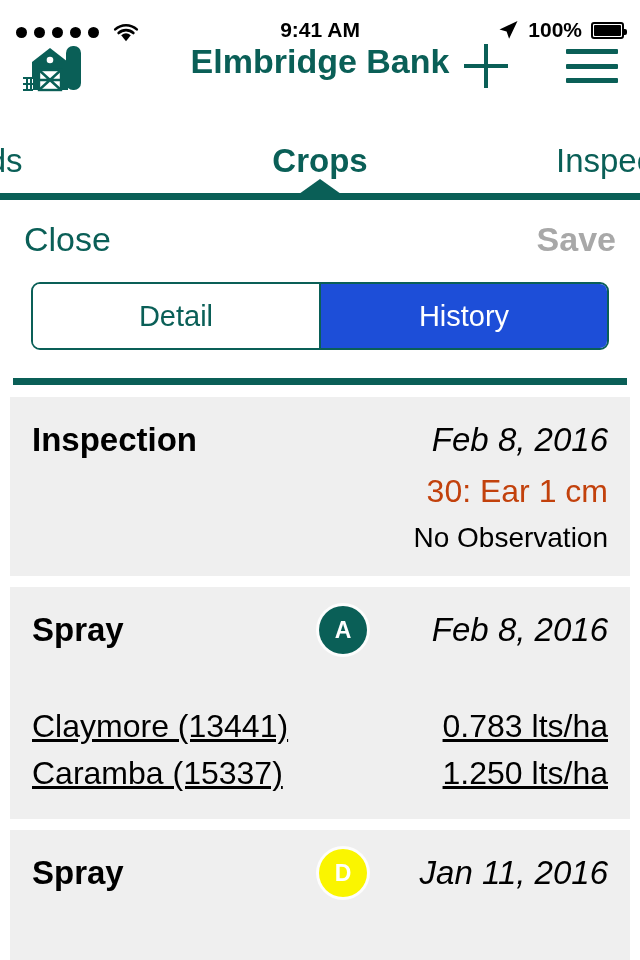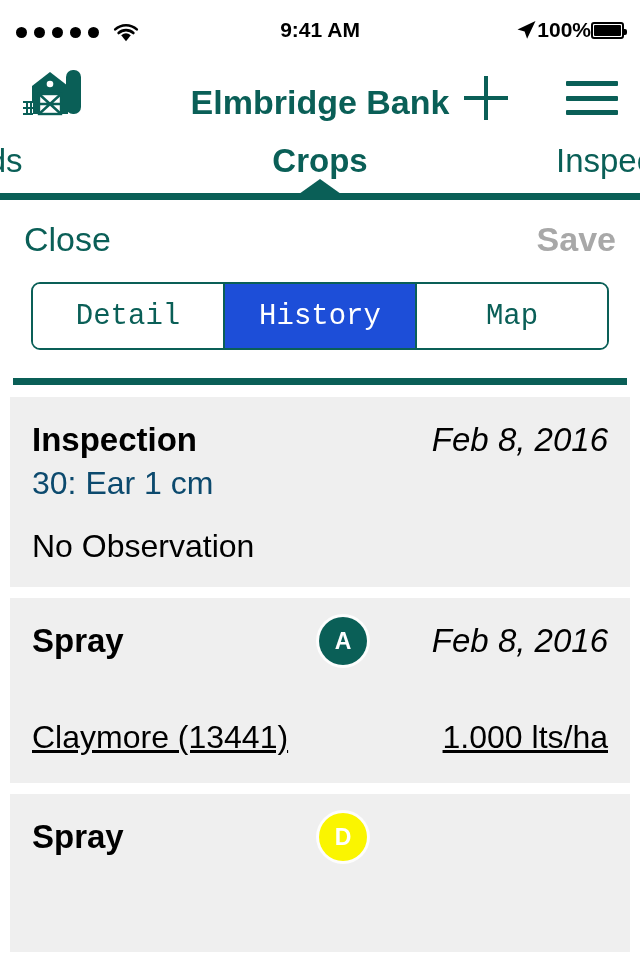--- a/index.html
+++ b/index.html
@@ -49,20 +49,21 @@
     text-align: center;
     font-size: 21px;
     font-weight: bold;
     letter-spacing: 0px;
     pointer-events: none;
   }
   .sb-right {
     margin-left: auto;
     display: flex;
     align-items: center;
+    gap: 9px;
     font-size: 21px;
     font-weight: bold;
     z-index: 2;
   }
   .battery {
     width: 33px;
     height: 17px;
     border: 2px solid #000;
     border-radius: 3px;
     position: relative;
@@ -83,21 +84,21 @@
     display: block;
     height: 100%;
     background: #000;
     border-radius: 1px;
   }
 
   
   .appbar {
     height: 80px;
     display: flex;
-    align-items: flex-end;
+    align-items: flex-start;
     padding: 0 22px;
     box-sizing: border-box;
     position: relative;
     gap: 16px;
   }
   .brand-icon { flex: 0 0 auto; }
   .app-title {
     position: absolute;
     left: 0; right: 0;
     text-align: center;
@@ -195,21 +196,20 @@
     background: none;
     border: none;
     padding: 0;
     font-family: inherit;
     font-weight: bold;
   }
 
   
   .segwrap {
     padding: 4px 31px 6px 31px;
-    font-family: Liberation Mono, monospace;
   }
   .segmented {
     display: flex;
     border: 2px solid #0a5f57;
     border-radius: 9px;
     overflow: hidden;
     height: 64px;
   }
   .seg {
     flex: 1;
@@ -238,20 +238,21 @@
 
   
   .cards {
     padding: 12px 10px 0 10px;
   }
   .card {
     background: #efefef;
     padding: 18px 22px 22px 22px;
     margin-bottom: 11px;
     box-sizing: border-box;
+    text-align: right;
   }
   .card-head {
     display: flex;
     align-items: center;
     position: relative;
     height: 50px;
   }
   .card-title {
     font-size: 33px;
     font-weight: bold;
@@ -274,27 +275,27 @@
     display: flex;
     align-items: center;
     justify-content: center;
     font-size: 23px;
     font-weight: bold;
     color: #ffffff;
     box-shadow: 0 0 0 3px rgba(255,255,255,0.85);
   }
   .card-sub {
     font-size: 32px;
-    color: #0c4a6e;
-    margin-top: 0;
+    color: #c2410c;
+    margin-top: 8px;
   }
   .card-note {
-    font-size: 32px;
+    font-size: 28px;
     color: #000;
-    margin-top: 26px;
+    margin-top: 12px;
   }
   .prod-list { margin-top: 48px; text-decoration: underline; }
   .prod-row {
     display: flex;
     justify-content: space-between;
     font-size: 32px;
     color: #000;
     padding: 5px 0;
   }
   .card-last { padding-bottom: 90px; margin-bottom: 0; }
@@ -363,21 +364,20 @@
 
 <div class="modalbar">
   <button class="btn-close">Close</button>
   <button class="btn-save">Save</button>
 </div>
 
 <div class="segwrap">
   <div class="segmented">
     <button class="seg">Detail</button>
     <button class="seg active">History</button>
-    <button class="seg">Map</button>
   </div>
 </div>
 
 <div class="divider"></div>
 
 <div class="cards">
 
   <div class="card">
     <div class="card-head">
       <span class="card-title">Inspection</span>
@@ -389,25 +389,30 @@
 
   <div class="card">
     <div class="card-head">
       <span class="card-title">Spray</span>
       <span class="badge" id="badge-a" style="background: rgb(10, 95, 87);">A</span>
       <span class="card-date">Feb 8, 2016</span>
     </div>
     <div class="prod-list">
       <div class="prod-row">
         <span>Claymore (13441)</span>
-        <span>1.000 lts/ha</span>
+        <span>0.783 lts/ha</span>
+      </div>
+      <div class="prod-row">
+        <span>Caramba (15337)</span>
+        <span>1.250 lts/ha</span>
       </div>
     </div>
   </div>
 
   <div class="card card-last">
     <div class="card-head">
       <span class="card-title">Spray</span>
       <span class="badge" id="badge-d" style="background: rgb(250, 245, 0);">D</span>
+      <span class="card-date">Jan 11, 2016</span>
     </div>
   </div>
 
 </div>
 
 </body></html>

